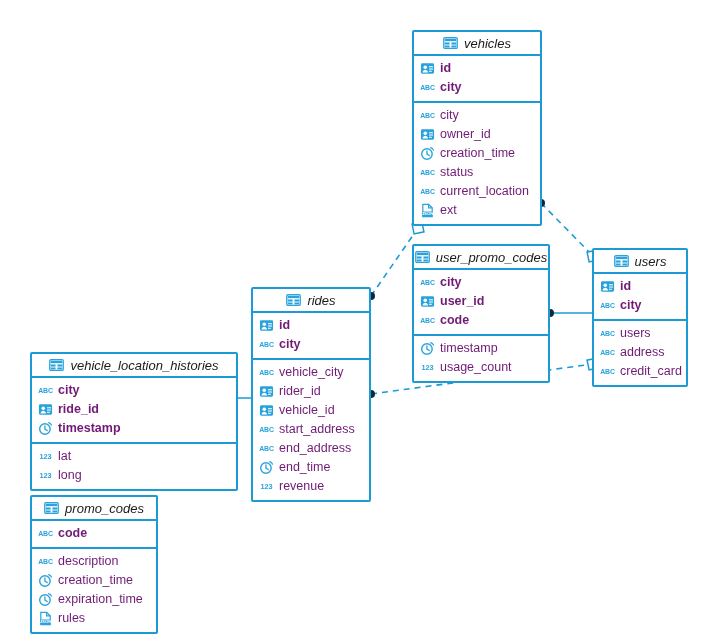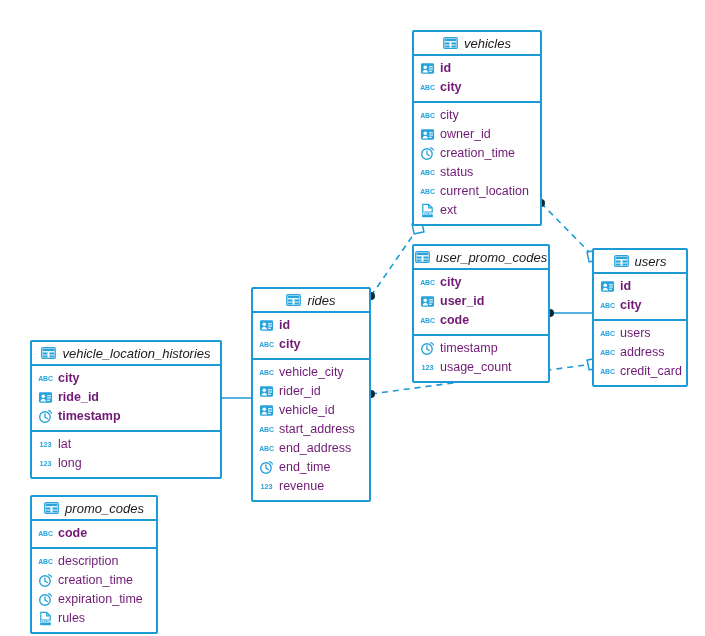--- a/index.html
+++ b/index.html
@@ -446,21 +446,21 @@
         <div class="field-row">
           <span style="display: flex;">
             <svg viewBox="0 0 16 16" class="ficon">
               <text x="8" y="11" font-family="'Liberation Sans', sans-serif" font-size="7.8" font-weight="bold" text-anchor="middle" fill="#29a3dc">123</text>
             </svg>
           </span>
           <span class="field-label">revenue</span>
         </div>
       </div>
     </div>
-    <div class="table-node" style="left: 30px; top: 340px; width: 192px;">
+    <div class="table-node" style="left: 30px; top: 352px; width: 208px;">
       <div class="tbl-header">
         <span style="display: flex;">
           <svg viewBox="0 0 16 13" class="hicon">
             <rect x="0.7" y="0.7" width="14.6" height="11.6" rx="1.3" fill="none" stroke="#29a3dc" stroke-width="1.4"></rect>
             <rect x="1.8" y="1.8" width="12.4" height="2.7" fill="#29a3dc"></rect>
             <rect x="1.8" y="5.9" width="5.2" height="2.3" fill="#29a3dc"></rect>
             <rect x="9" y="5.9" width="5.2" height="2.3" fill="#29a3dc"></rect>
             <rect x="1.8" y="9.2" width="5.2" height="2.1" fill="#29a3dc"></rect>
             <rect x="9" y="9.2" width="5.2" height="2.1" fill="#29a3dc"></rect>
           </svg>

